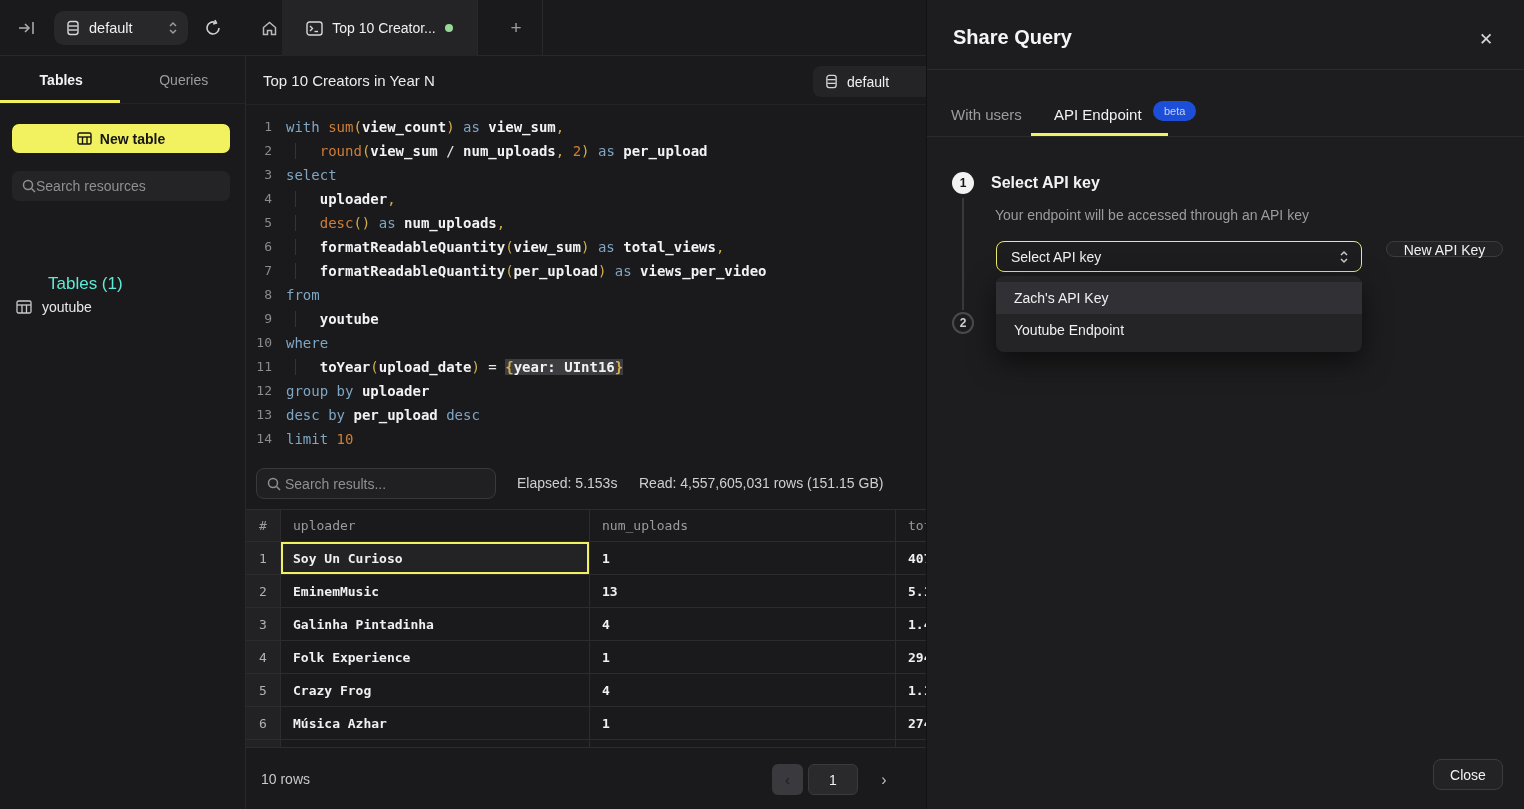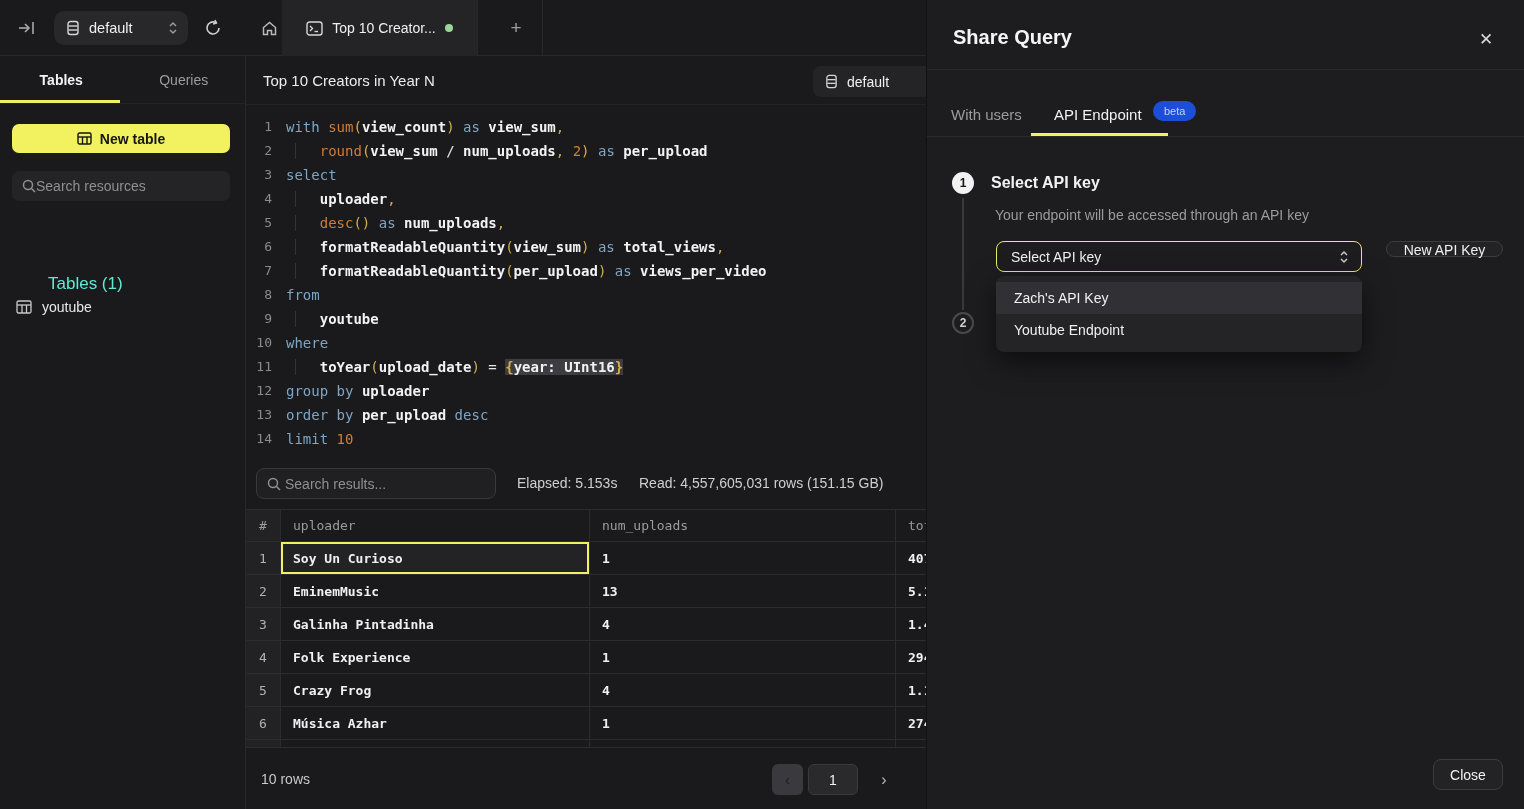--- a/index.html
+++ b/index.html
@@ -317,21 +317,21 @@
         <div class="code-line">
           <span class="ln">11</span>
           <span class="lc"><span class="tk-ind">    </span><span class="tk-id">toYear</span><span class="tk-par">(</span><span class="tk-id">upload_date</span><span class="tk-par">)</span><span class="tk-op"> = </span><span class="tk-pb">{</span><span class="tk-pt">year: UInt16</span><span class="tk-pb">}</span></span>
         </div>
         <div class="code-line">
           <span class="ln">12</span>
           <span class="lc"><span class="tk-kw">group by</span><span class="tk-pl"> </span><span class="tk-id">uploader</span></span>
         </div>
         <div class="code-line">
           <span class="ln">13</span>
-          <span class="lc"><span class="tk-kw">order by</span><span class="tk-pl"> </span><span class="tk-id">per_upload</span><span class="tk-pl"> </span><span class="tk-kw">desc</span></span>
+          <span class="lc"><span class="tk-kw">desc by</span><span class="tk-pl"> </span><span class="tk-id">per_upload</span><span class="tk-pl"> </span><span class="tk-kw">desc</span></span>
         </div>
         <div class="code-line">
           <span class="ln">14</span>
           <span class="lc"><span class="tk-kw">limit</span><span class="tk-pl"> </span><span class="tk-num">10</span></span>
         </div>
       </div>
 
     <div class="results-toolbar">
       <div class="results-search">
         <span>

